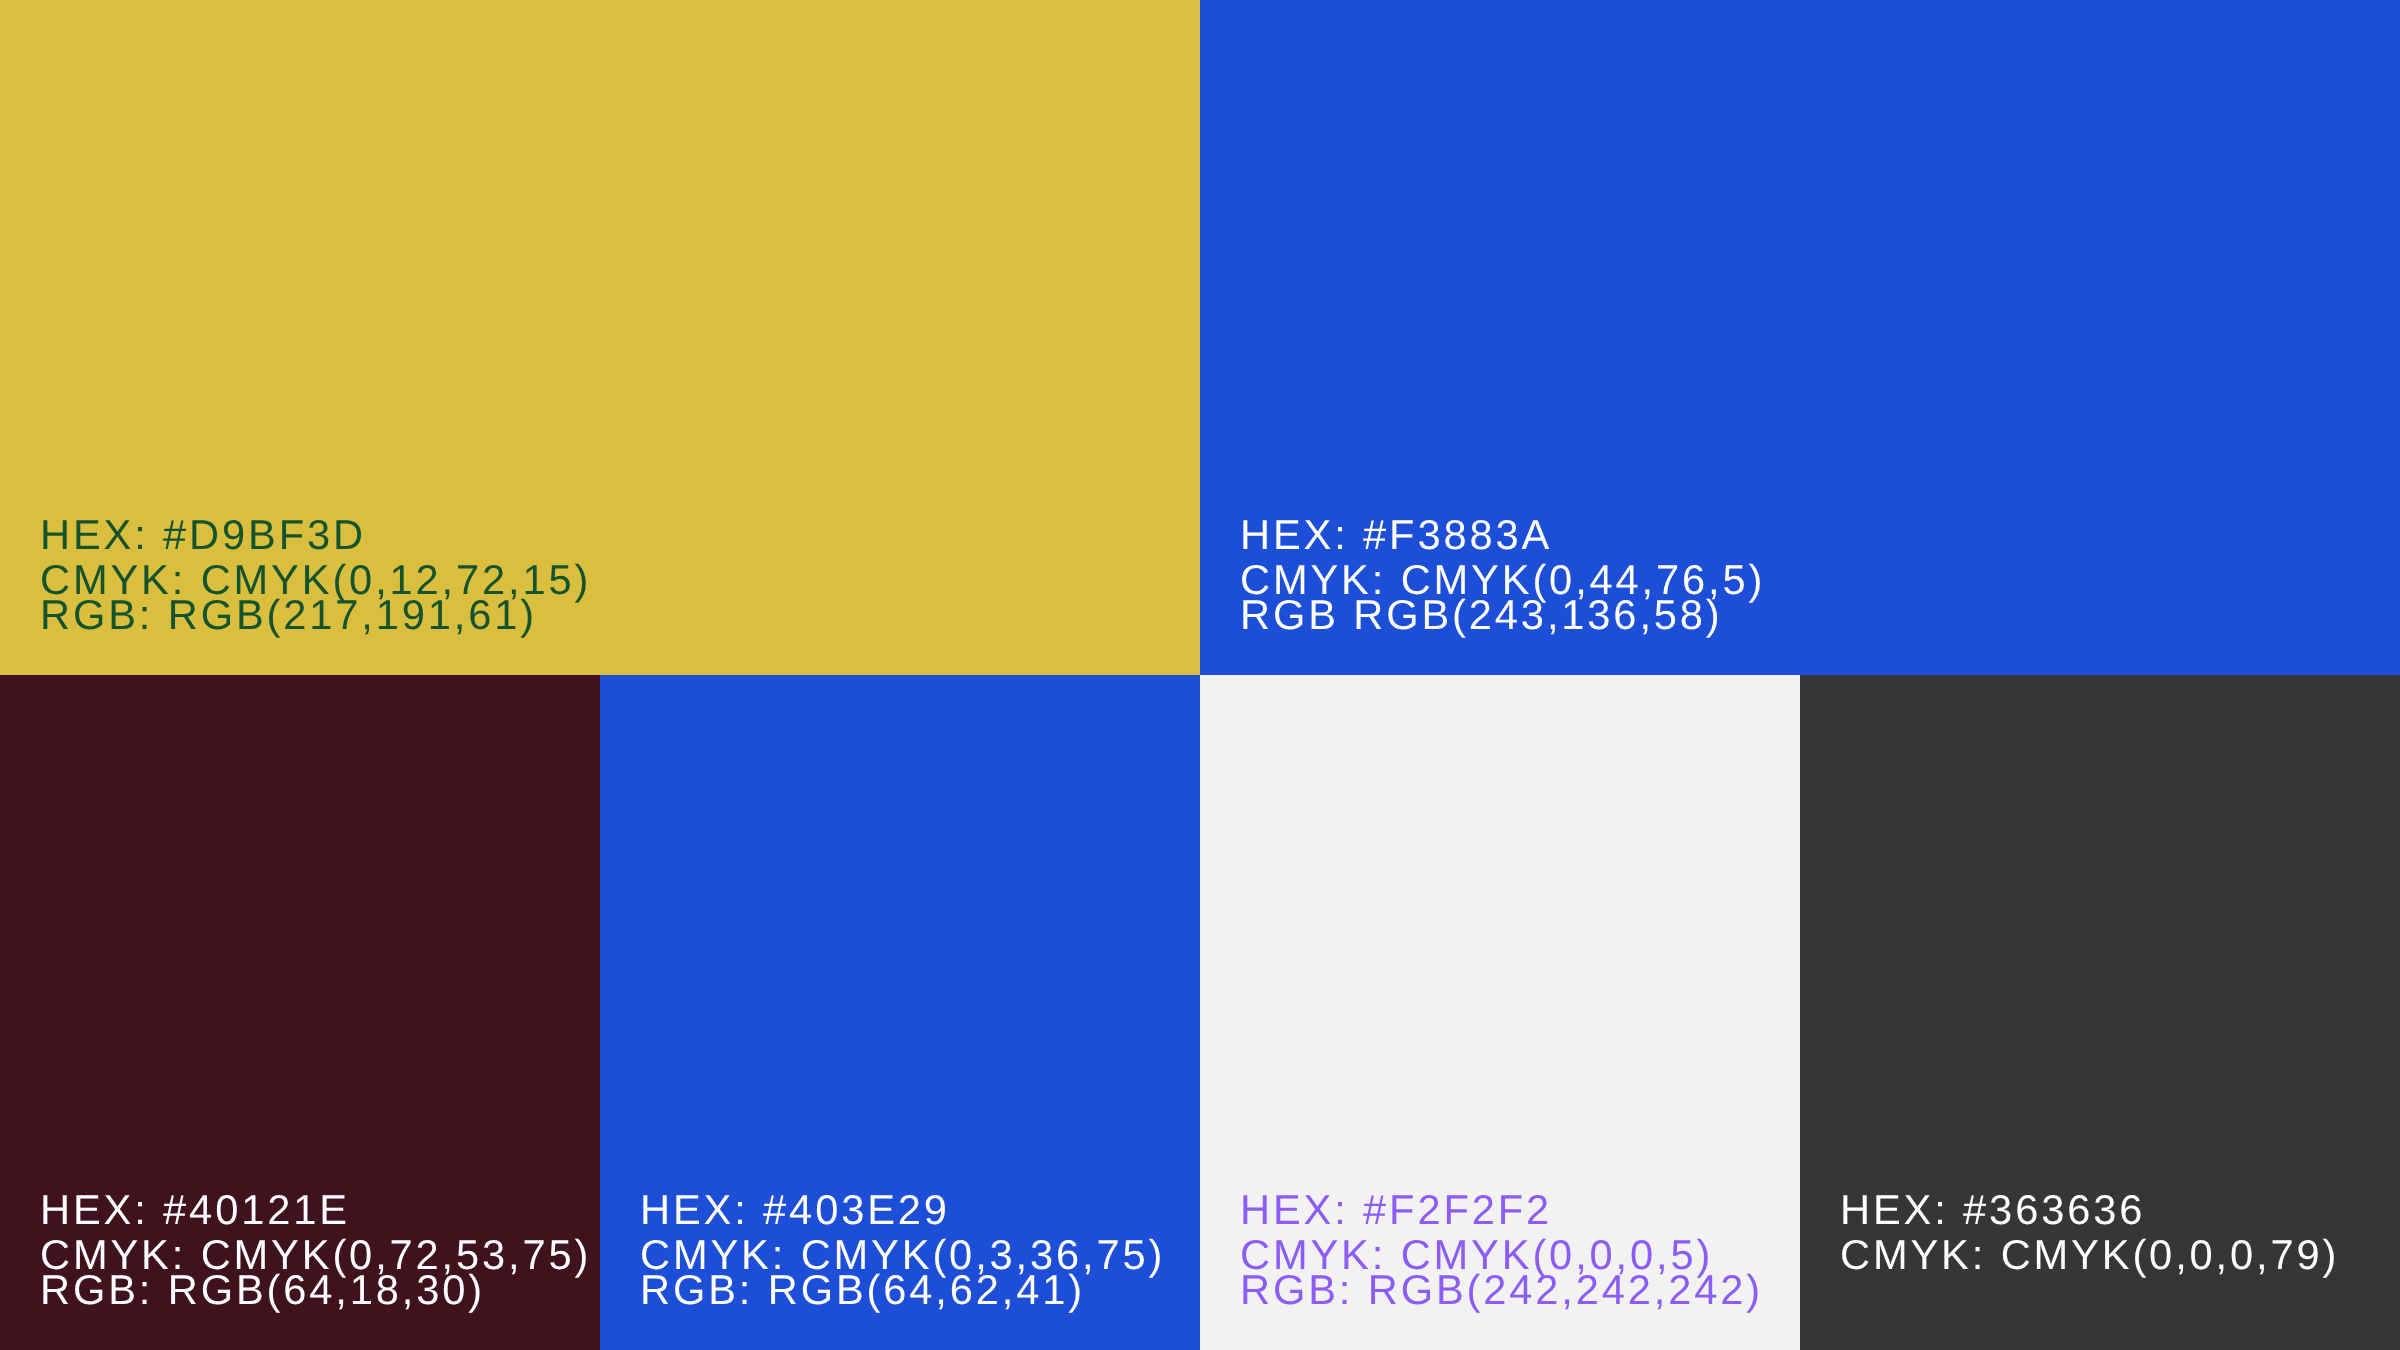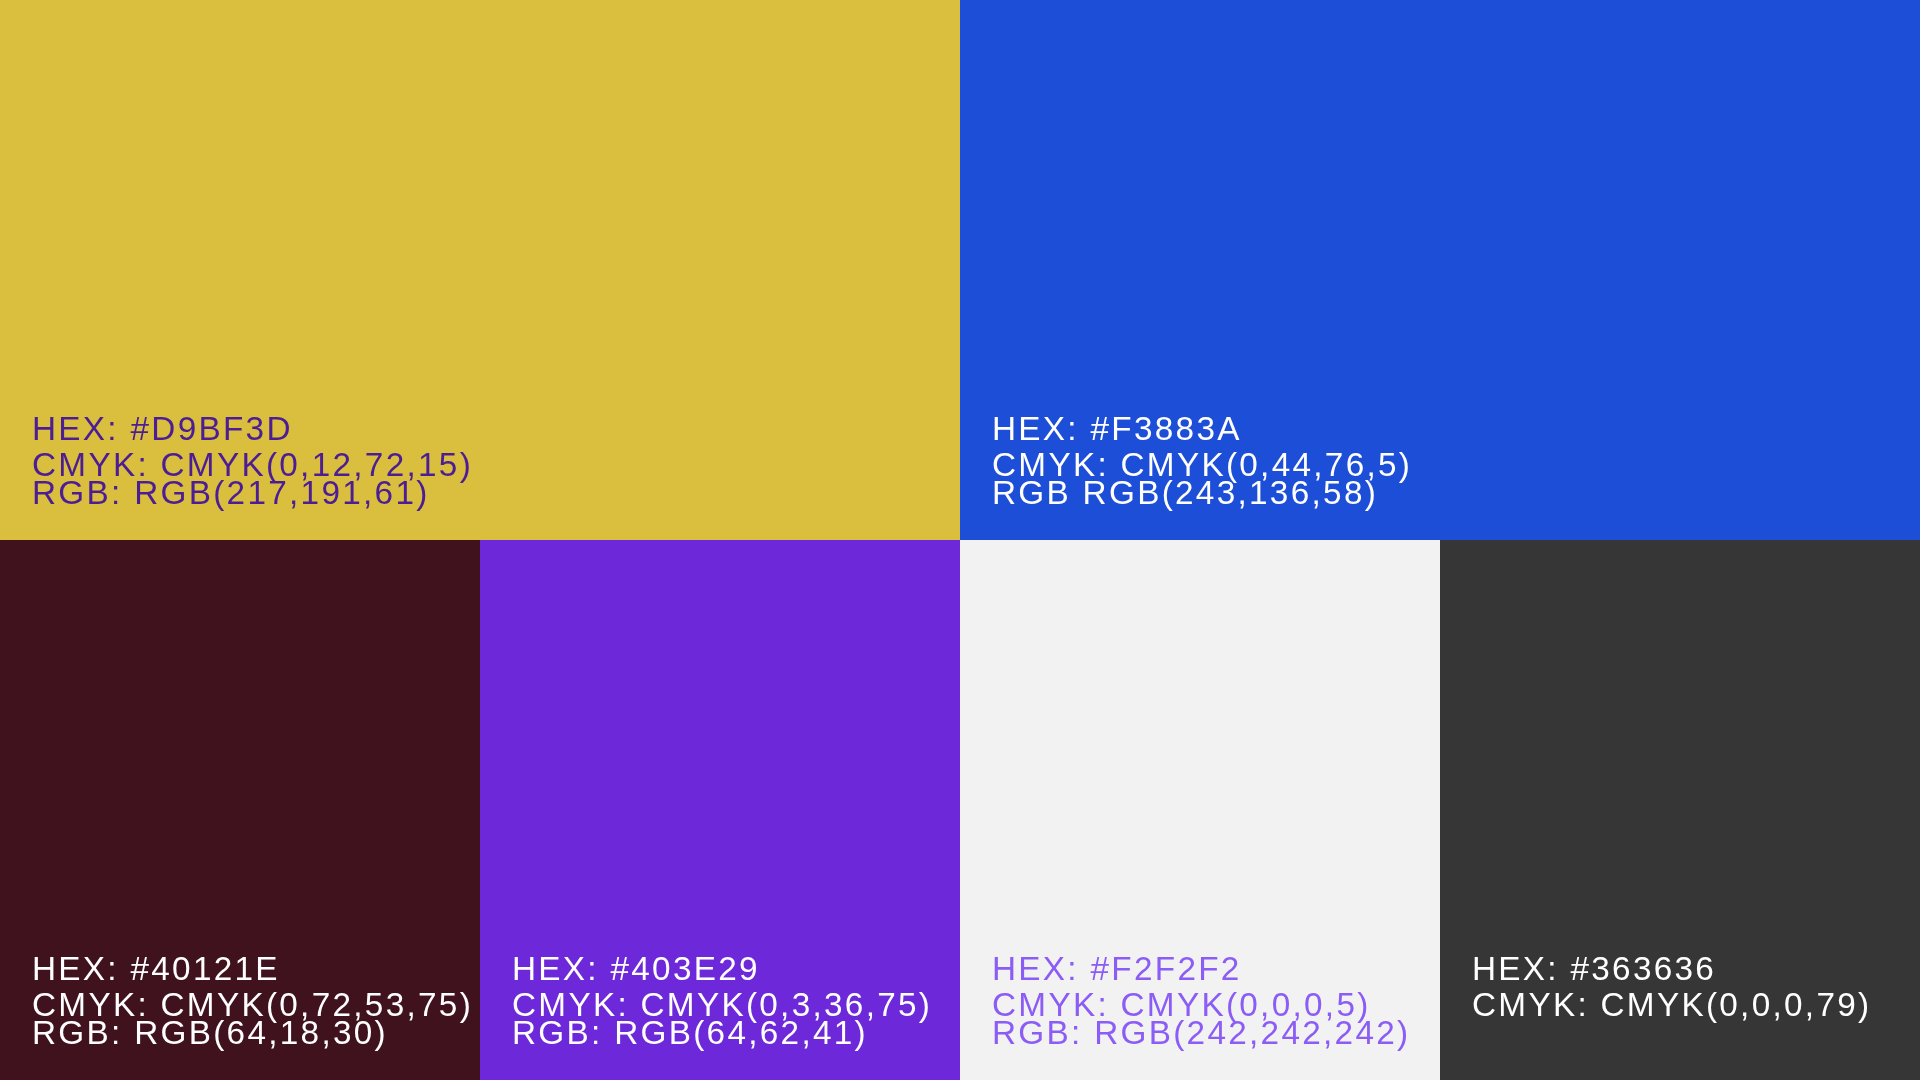--- a/index.html
+++ b/index.html
@@ -27,21 +27,21 @@
   .line-1 { top:412.1px; }
   .line-2 { top:448px; }
   .line-3 { top:475.7px; }
 </style>
 </head>
 <body>
 
 <div class="palette">
 
   <div class="swatch" style="left: 0px; top: 0px; width: 960px; height: 540px; background-color: rgb(217, 191, 61);">
-    <div class="swatch-info" style="color: #4c1d95;">
+    <div class="swatch-info" style="color: #14532d;">
       <span class="info-line line-1">HEX: #D9BF3D</span>
       <span class="info-line line-2">CMYK: CMYK(0,12,72,15)</span>
       <span class="info-line line-3">RGB: RGB(217,191,61)</span>
     </div>
   </div>
 
   <div class="swatch" style="left: 960px; top: 0px; width: 960px; height: 540px; background-color: #1d4ed8;">
     <div class="swatch-info" style="color: rgb(255, 255, 255);">
       <span class="info-line line-1">HEX: #F3883A</span>
       <span class="info-line line-2">CMYK: CMYK(0,44,76,5)</span>
@@ -50,21 +50,21 @@
   </div>
 
   <div class="swatch" style="left: 0px; top: 540px; width: 480px; height: 540px; background-color: rgb(64, 18, 30);">
     <div class="swatch-info" style="color: rgb(255, 255, 255);">
       <span class="info-line line-1">HEX: #40121E</span>
       <span class="info-line line-2">CMYK: CMYK(0,72,53,75)</span>
       <span class="info-line line-3">RGB: RGB(64,18,30)</span>
     </div>
   </div>
 
-  <div class="swatch" style="left: 480px; top: 540px; width: 569px; height: 540px; background-color: #6d28d9; padding-left: 32px;">
+  <div class="swatch" style="left: 480px; top: 540px; width: 569px; height: 540px; background-color: #1d4ed8; padding-left: 32px;">
     <div class="swatch-info" style="color: rgb(255, 255, 255);">
       <span class="info-line line-1">HEX: #403E29</span>
       <span class="info-line line-2">CMYK: CMYK(0,3,36,75)</span>
       <span class="info-line line-3">RGB: RGB(64,62,41)</span>
     </div>
   </div>
 
   <div class="swatch" style="left: 960px; top: 540px; width: 480px; height: 540px; background-color: rgb(242, 242, 242);">
     <div class="swatch-info" style="color: #8b5cf6;">
       <span class="info-line line-1">HEX: #F2F2F2</span>

